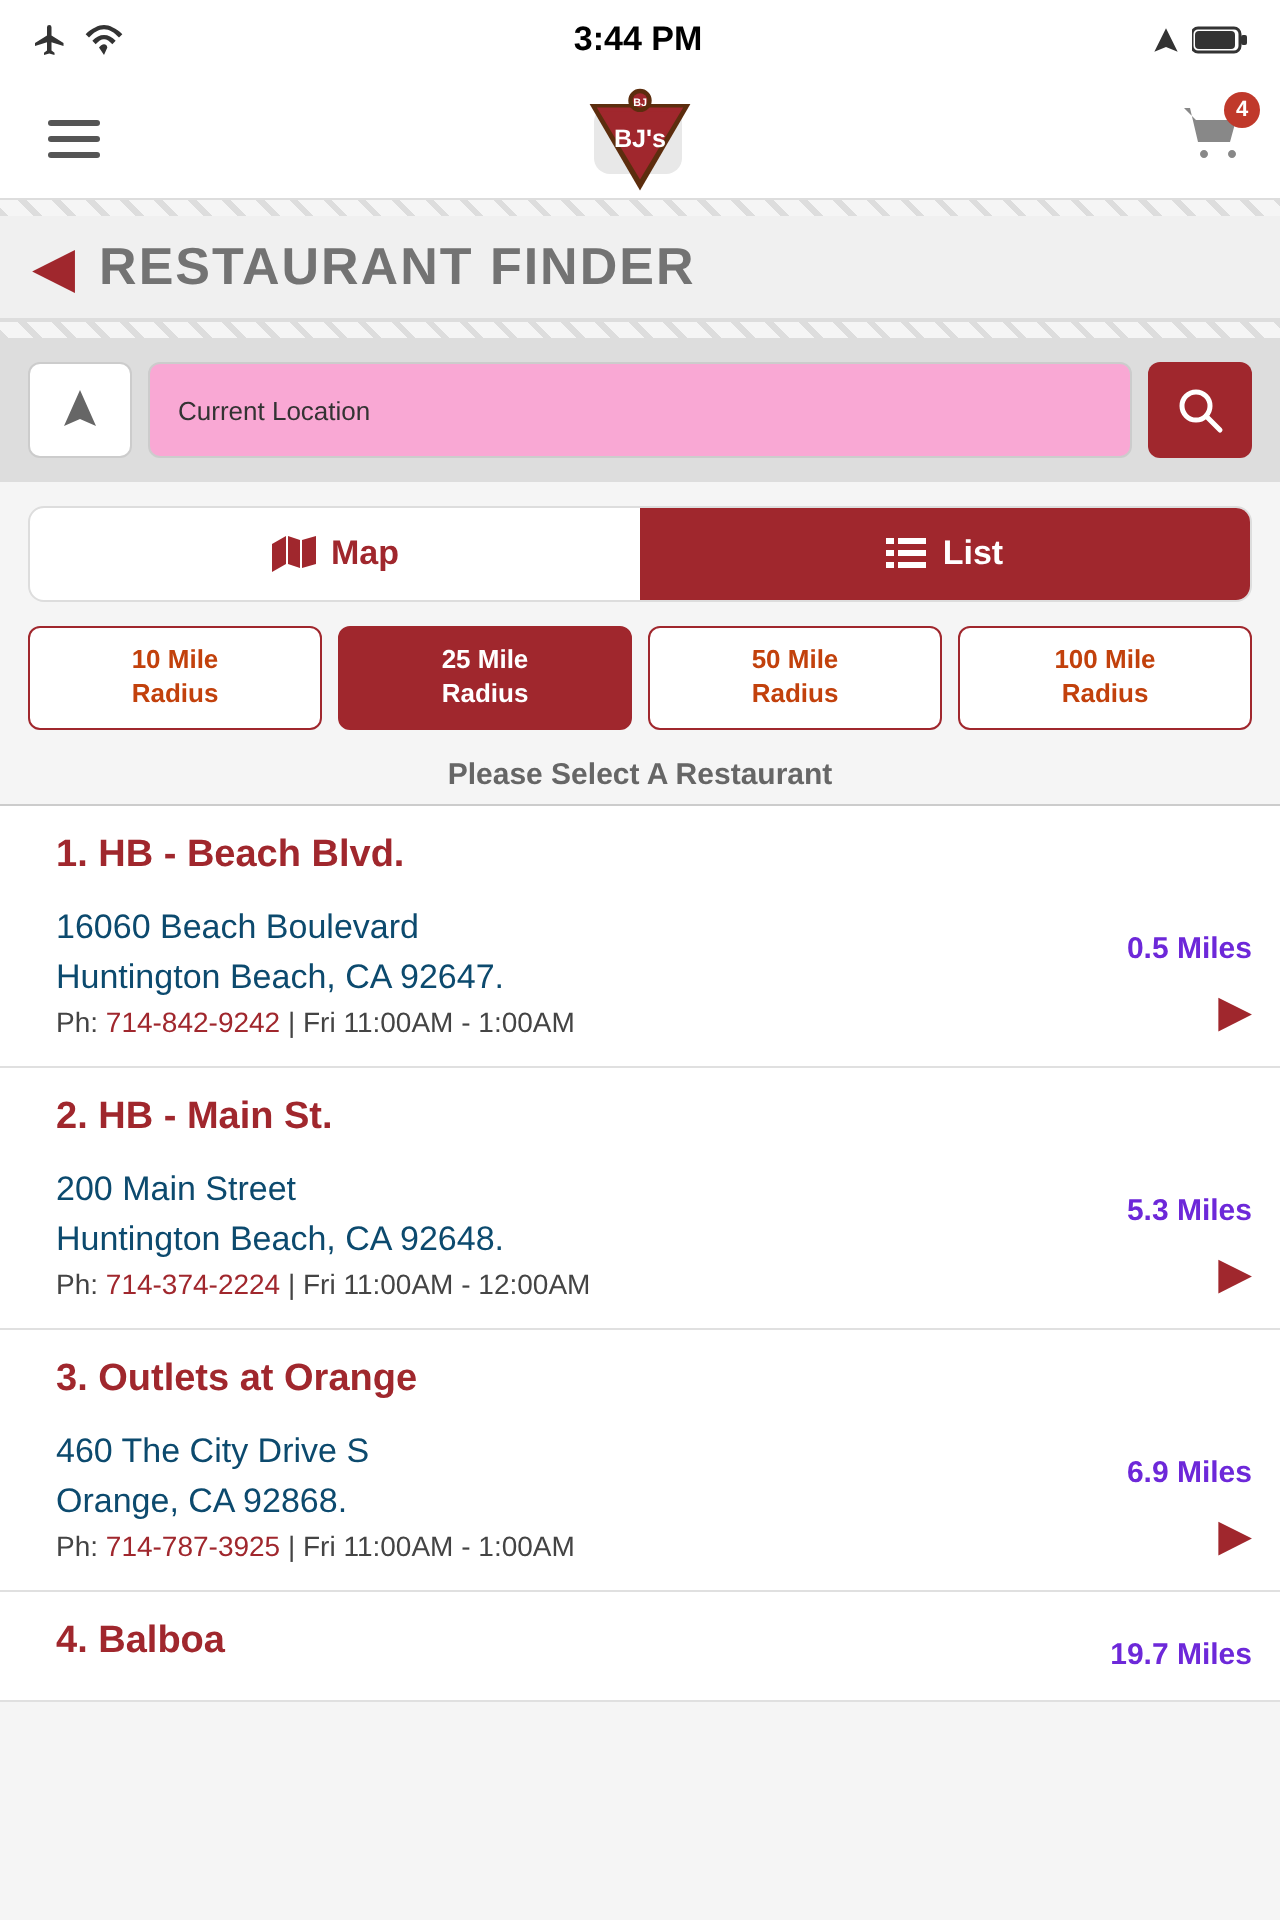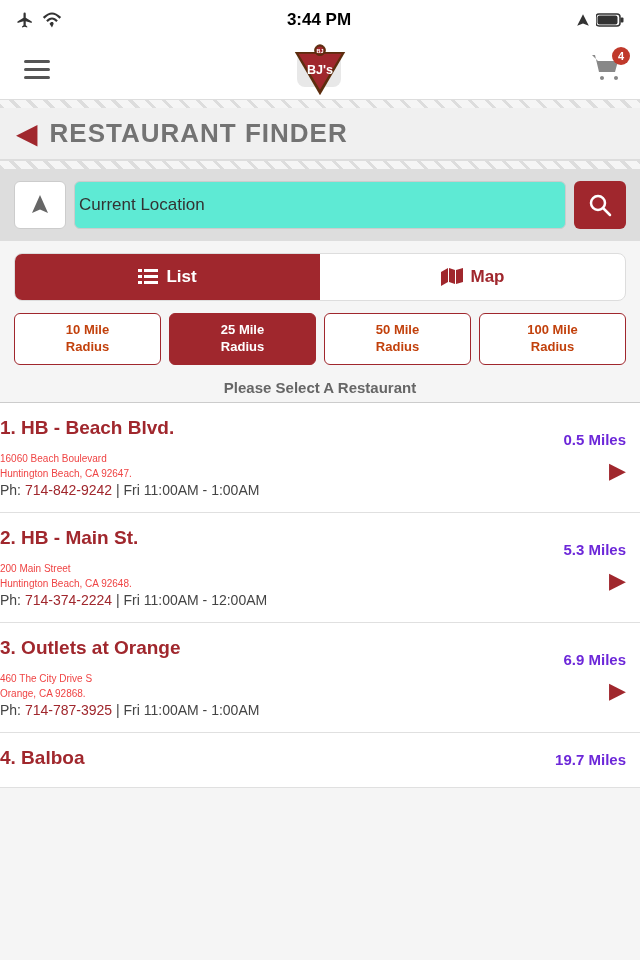--- a/index.html
+++ b/index.html
@@ -135,24 +135,24 @@
       align-items: center;
       justify-content: center;
       cursor: pointer;
       flex-shrink: 0;
     }
     .search-input {
       flex: 1;
       height: 48px;
       border: 1px solid #ccc;
       border-radius: 6px;
-      padding: 0 4px;
-      font-size: 17px;
+      padding: 0 14px;
+      font-size: 13px;
       color: #333;
-      background: #5eead4;
+      background: #f9a8d4;
       outline: none;
     }
     .search-btn {
       background: #a0272d;
       border: none;
       border-radius: 6px;
       width: 52px;
       height: 48px;
       display: flex;
       align-items: center;
@@ -228,36 +228,36 @@
     .divider {
       height: 1px;
       background: #ccc;
       margin: 0 0 0 0;
     }
 
     
     .restaurant-item {
       background: #fff;
       border-bottom: 1px solid #e0e0e0;
-      padding: 14px 14px 14px 0;
-      display: flex;
-      align-items: center;
+      padding: 14px 14px 14px 28px;
+      display: flex;
+      align-items: flex-end;
       justify-content: space-between;
       gap: 8px;
     }
     .restaurant-item-left { flex: 1; }
     .restaurant-item-name {
       color: #a0272d;
       font-size: 19px;
       font-weight: 700;
       margin-bottom: 4px;
     }
     .restaurant-item-addr {
-      color: #ef4444;
-      font-size: 10px;
+      color: #0c4a6e;
+      font-size: 17px;
       line-height: 1.5;
       margin-top: 12px;
     }
     .restaurant-item-phone {
       color: #444;
       font-size: 14px;
       margin-top: 1px;
     }
     .restaurant-item-phone a {
       color: #a0272d;
@@ -377,39 +377,39 @@
   <input class="search-input" type="text" value="Current Location" style="">
   <div class="search-btn">
     <svg width="24" height="24" viewBox="0 0 24 24" fill="#fff">
       <circle cx="10" cy="10" r="7" fill="none" stroke="#fff" stroke-width="2.5"></circle>
       <line x1="15" y1="15" x2="22" y2="22" stroke="#fff" stroke-width="2.5" stroke-linecap="round"></line>
     </svg>
   </div>
 </div>
 
 <div class="view-toggle">
+  <button class="view-toggle-btn">
+    <svg width="22" height="18" viewBox="0 0 22 18" fill="currentColor">
+      <polygon points="7,0 7,14 0,18 0,4"></polygon>
+      <polygon points="8,0 14,2 14,16 8,14"></polygon>
+      <polygon points="15,2 22,0 22,14 15,16"></polygon>
+    </svg>
+    <span>Map</span>
+  </button>
   <button class="view-toggle-btn active">
     <svg width="20" height="16" viewBox="0 0 20 16" fill="currentColor">
       <rect x="0" y="0" width="4" height="3"></rect>
         <rect x="6" y="0" width="14" height="3"></rect>
       <rect x="0" y="6" width="4" height="3"></rect>
         <rect x="6" y="6" width="14" height="3"></rect>
       <rect x="0" y="12" width="4" height="3"></rect>
         <rect x="6" y="12" width="14" height="3"></rect>
     </svg>
     <span>List</span>
   </button>
-  <button class="view-toggle-btn">
-    <svg width="22" height="18" viewBox="0 0 22 18" fill="currentColor">
-      <polygon points="7,0 7,14 0,18 0,4"></polygon>
-      <polygon points="8,0 14,2 14,16 8,14"></polygon>
-      <polygon points="15,2 22,0 22,14 15,16"></polygon>
-    </svg>
-    <span>Map</span>
-  </button>
 </div>
 
 <div class="radius-row">
   <button class="radius-btn">10 Mile<br>Radius</button>
   <button class="radius-btn active">25 Mile<br>Radius</button>
   <button class="radius-btn">50 Mile<br>Radius</button>
   <button class="radius-btn">100 Mile<br>Radius</button>
 </div>
 
 <div class="select-prompt">Please Select A Restaurant</div>

